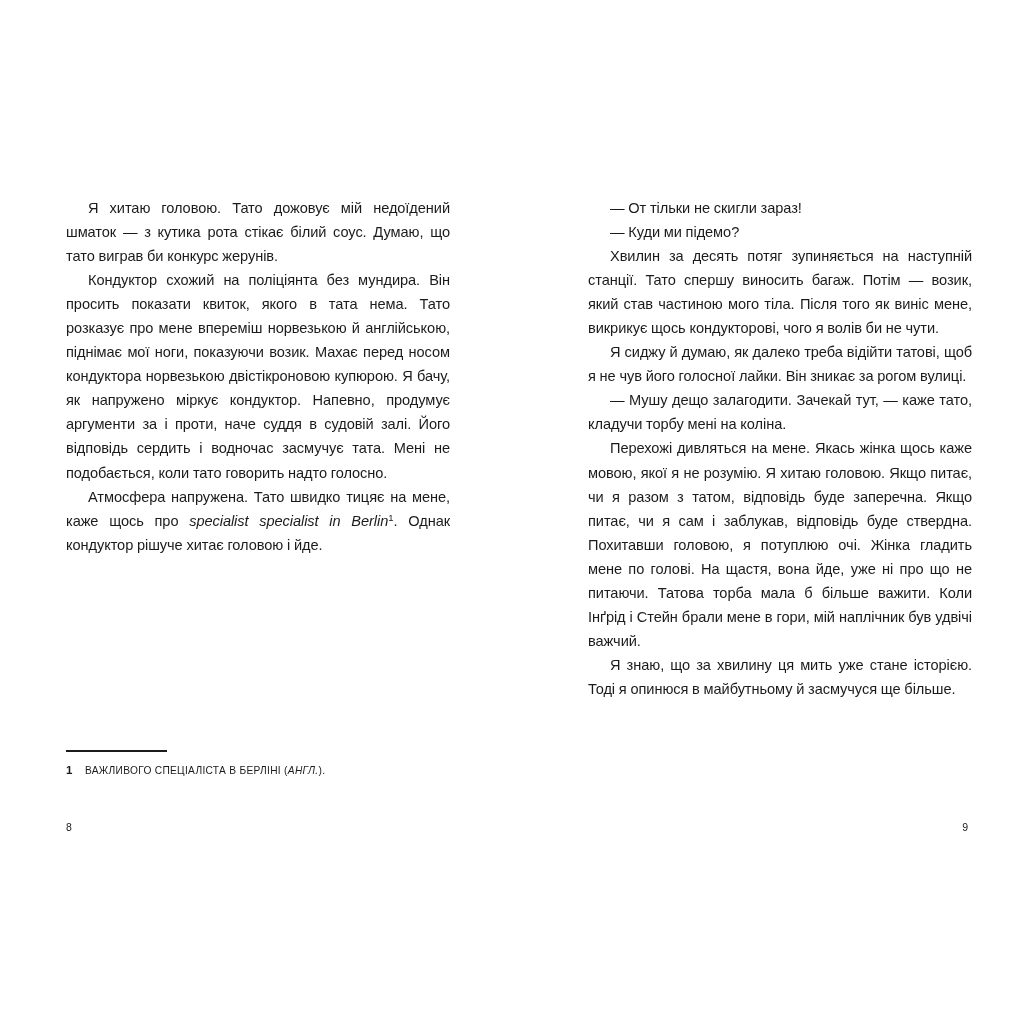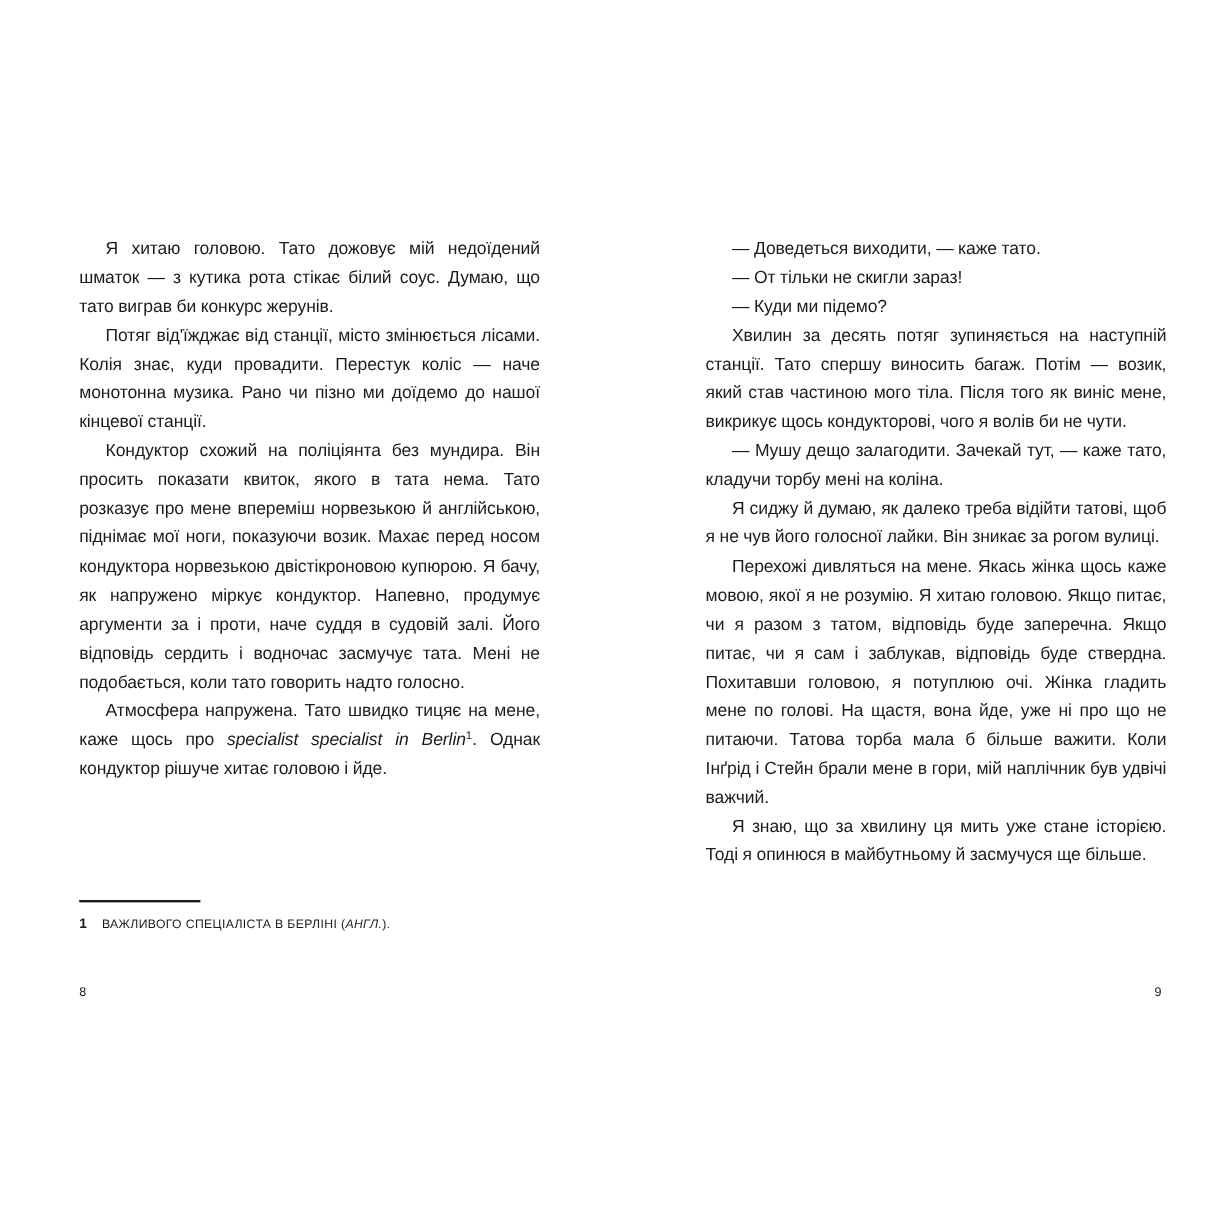--- a/index.html
+++ b/index.html
@@ -103,44 +103,42 @@
   .folio-right { left: 898px; width: 70px; text-align: right; }
 </style>
 </head>
 <body>
 
 <div class="spread">
 
   <div class="page page-left">
     <div class="textblock">
       <p>Я хитаю головою. Тато дожовує мій недоїдений шматок — з кутика рота стікає білий соус. Думаю, що тато виграв би конкурс жерунів.</p>
-      <p>Потяг від'їжджає від станції, місто змінюється лісами. Колія знає, куди провадити. Перестук коліс — наче монотонна музика. Рано чи пізно ми доїдемо до нашої кінцевої станції.</p>
       <p>Кондуктор схожий на поліціянта без мундира. Він просить показати квиток, якого в тата нема. Тато розказує про мене впереміш норвезькою й англійською, піднімає мої ноги, показуючи возик. Махає перед носом кондуктора норвезькою двістікроновою купюрою. Я бачу, як напружено міркує кондуктор. Напевно, продумує аргументи за і проти, наче суддя в судовій залі. Його відповідь сердить і водночас засмучує тата. Мені не подобається, коли тато говорить надто голосно.</p>
       <p><span>Атмосфера напружена. Тато швидко тицяє на мене, каже щось про </span><span class="italic">specialist specialist in Berlin</span><sup class="fn">1</sup><span>. Однак кондуктор рішуче хитає головою і йде.</span></p>
     </div>
   </div>
 
   <div class="footnote-area">
     <div class="footnote-rule"></div>
     <div class="footnote-row">
       <span class="footnote-num">1</span>
       <span class="footnote-text"><span>ВАЖЛИВОГО СПЕЦІАЛІСТА В БЕРЛІНІ (</span><span class="fn-it">АНГЛ.</span><span>).</span></span>
     </div>
   </div>
 
   <div class="folio folio-left">8</div>
 
   <div class="page page-right">
     <div class="textblock">
-      <p>— Доведеться виходити, — каже тато.</p>
       <p>— От тільки не скигли зараз!</p>
       <p>— Куди ми підемо?</p>
       <p>Хвилин за десять потяг зупиняється на наступній станції. Тато спершу виносить багаж. Потім — возик, який став частиною мого тіла. Після того як виніс мене, викрикує щось кондукторові, чого я волів би не чути.</p>
+      <p>Я сиджу й думаю, як далеко треба відійти татові, щоб я не чув його голосної лайки. Він зникає за рогом вулиці.</p>
       <p>— Мушу дещо залагодити. Зачекай тут, — каже тато, кладучи торбу мені на коліна.</p>
-      <p>Я сиджу й думаю, як далеко треба відійти татові, щоб я не чув його голосної лайки. Він зникає за рогом вулиці.</p>
       <p>Перехожі дивляться на мене. Якась жінка щось каже мовою, якої я не розумію. Я хитаю головою. Якщо питає, чи я разом з татом, відповідь буде заперечна. Якщо питає, чи я сам і заблукав, відповідь буде ствердна. Похитавши головою, я потуплюю очі. Жінка гладить мене по голові. На щастя, вона йде, уже ні про що не питаючи. Татова торба мала б більше важити. Коли Інґрід і Стейн брали мене в гори, мій наплічник був удвічі важчий.</p>
       <p>Я знаю, що за хвилину ця мить уже стане історією. Тоді я опинюся в майбутньому й засмучуся ще більше.</p>
     </div>
   </div>
 
   <div class="folio folio-right">9</div>
 
 </div>
 
 </body></html>

